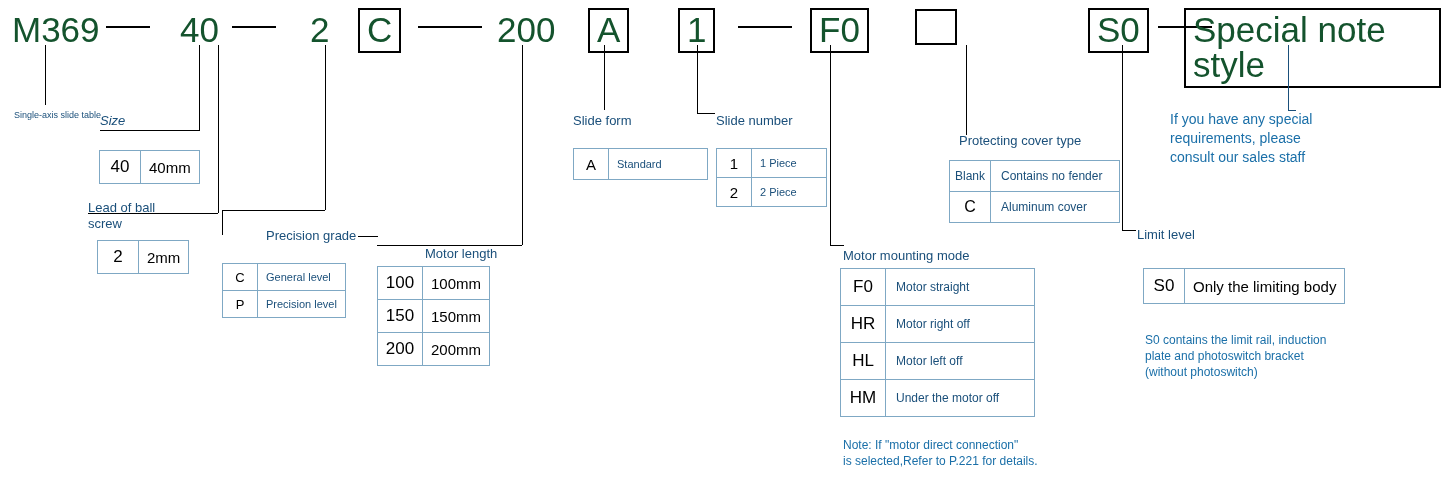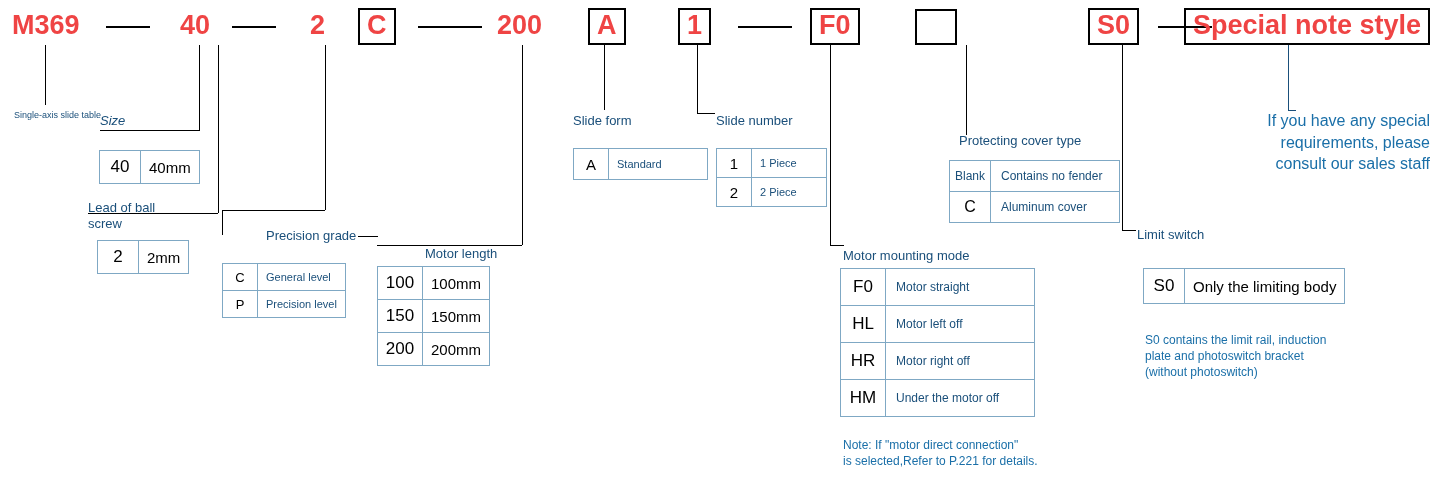--- a/index.html
+++ b/index.html
@@ -7,43 +7,43 @@
     width:1441px;height:477px;
     background:#ffffff;
     font-family:"Liberation Sans", sans-serif;
     color:#000;
     position:relative;
     overflow:hidden;
   }
   .abs{position:absolute;}
   
   .code{
-    font-size:27px;font-weight:bold;letter-spacing:0px;line-height:1;
-    color:#ef4444;
+    font-size:35px;font-weight:normal;letter-spacing:0px;line-height:1;
+    color:#14532d;
   }
   .code.boxed{
     border:2px solid #000;padding:2px 7px 4px 7px;
   }
   .code.plain{padding:2px 2px 4px 2px;}
   .emptybox{
     border:2px solid #000;width:38px;height:32px;
   }
   .dash{
     border-top:2px solid #000;height:0;
   }
   
   .vline{border-left:1px solid #000;width:0;}
   .hline{border-top:1px solid #000;height:0;}
   .vline-b{border-left:1px solid #1a4f7a;width:0;}
   .hline-b{border-top:1px solid #1a4f7a;height:0;}
   
   .lbl{font-size:13px;color:#1a4f7a;line-height:1.25;}
   .lbl-sm{font-size:9px;color:#1a4f7a;line-height:1.2;}
   .note{font-size:12px;color:#1a6fa8;line-height:1.35;}
-  .note-r{font-size:16px;color:#1a6fa8;line-height:1.35;text-align:right;}
+  .note-r{font-size:14px;color:#1a6fa8;line-height:1.35;text-align:left;}
   
   .tbl{border-collapse:collapse;}
   .tbl td{
     border:1px solid #7fa8c4;
     padding:0;
     vertical-align:middle;
   }
   .tbl td.key{
     width:34px;height:30px;text-align:center;
     font-size:17px;color:#000;font-family:"Liberation Sans",sans-serif;
@@ -173,26 +173,26 @@
 <div class="abs vline" style="left:830px;top:45px;height:200px;"></div>
 <div class="abs hline" style="left:830px;top:245px;width:14px;"></div>
 <div class="abs lbl" style="left:843px;top:248px;">Motor mounting mode</div>
 <table class="abs tbl" style="left:840px;top:268px;">
   <tbody>
       <tr>
     <td class="key" style="width:44px;height:36px;font-size:17px;">F0</td>
     <td class="val" style="width:128px;height:36px;font-size:12px;color:#1a4f7a;">Motor straight</td>
   </tr>
   <tr>
+    <td class="key" style="width:44px;height:36px;font-size:17px;">HR</td>
+    <td class="val" style="width:128px;height:36px;font-size:12px;color:#1a4f7a;">Motor right off</td>
+  </tr>
+  <tr>
     <td class="key" style="width:44px;height:36px;font-size:17px;">HL</td>
     <td class="val" style="width:128px;height:36px;font-size:12px;color:#1a4f7a;">Motor left off</td>
-  </tr>
-  <tr>
-    <td class="key" style="width:44px;height:36px;font-size:17px;">HR</td>
-    <td class="val" style="width:128px;height:36px;font-size:12px;color:#1a4f7a;">Motor right off</td>
   </tr>
   <tr>
     <td class="key" style="width:44px;height:36px;font-size:17px;">HM</td>
     <td class="val" style="width:128px;height:36px;font-size:12px;color:#1a4f7a;">Under the motor off</td>
   </tr>
 </tbody>
   </table>
 <div class="abs note" style="left:843px;top:437px;white-space:pre-line;">Note: If "motor direct connection"
 is selected,Refer to P.221 for details.</div>
 
@@ -206,21 +206,21 @@
   </tr>
   <tr>
     <td class="key" style="width:40px;height:30px;font-size:16px;">C</td>
     <td class="val" style="width:108px;height:30px;font-size:12px;color:#1a4f7a;">Aluminum cover</td>
   </tr>
 </tbody>
   </table>
 
 <div class="abs vline" style="left:1122px;top:45px;height:185px;"></div>
 <div class="abs hline" style="left:1122px;top:230px;width:14px;"></div>
-<div class="abs lbl" style="left:1137px;top:227px;">Limit switch</div>
+<div class="abs lbl" style="left:1137px;top:227px;">Limit level</div>
 <table class="abs tbl mid" style="left:1143px;top:268px;">
   <tbody>
       <tr>
     <td class="key" style="width:40px;height:34px;">S0</td>
     <td class="val" style="width:140px;height:34px;">Only the limiting body</td>
   </tr>
 </tbody>
   </table>
 <div class="abs note" style="left:1145px;top:332px;white-space:pre-line;">S0 contains the limit rail, induction
 plate and photoswitch bracket

